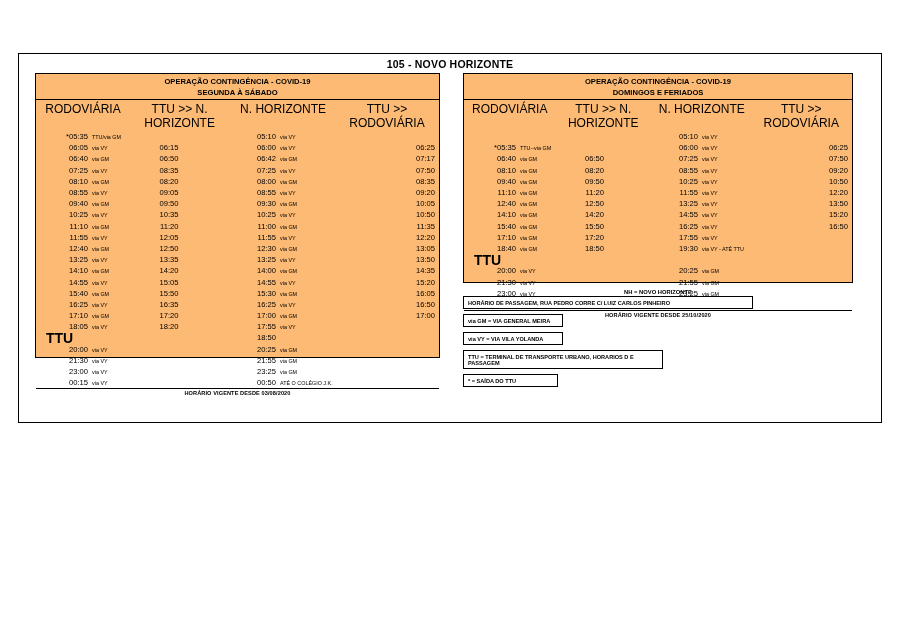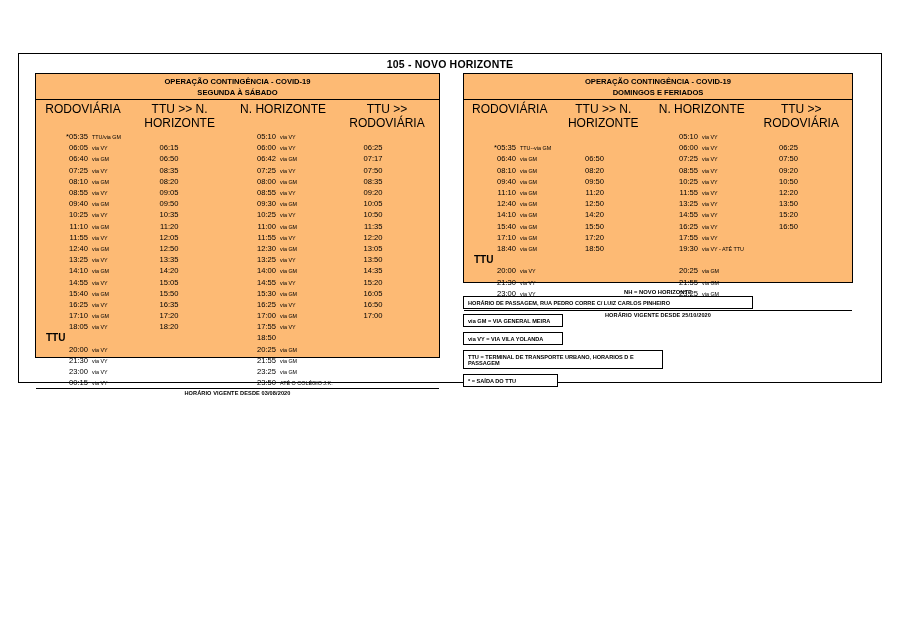--- a/index.html
+++ b/index.html
@@ -17,21 +17,21 @@
   .page {
     position: relative;
     width: 900px;
     height: 636px;
   }
   .outer-frame {
     position: absolute;
     left: 18px;
     top: 53px;
     width: 864px;
-    height: 330px;
+    height: 370px;
     border: 1.5px solid #000;
     box-sizing: border-box;
     background: #fff;
   }
   .doc-title {
     position: absolute;
     left: 0;
     top: 4px;
     width: 100%;
     text-align: center;
@@ -103,33 +103,33 @@
     width: 42px;
   }
   .c-note {
     font-size: 5.4px;
     padding-left: 4px;
     white-space: nowrap;
   }
   .col1 { width: 95px; }
   .col2 { width: 100px; }
   .col3 { width: 105px; }
-  .col4 { width: 105px; }
+  .col4 { width: 105px; justify-content: flex-end; }
 
   .rg .col1 { width: 92px; }
   .rg .col2 { width: 96px; }
   .rg .col3 { width: 98px; }
   .rg .col4 { width: 102px; }
 
   .col2 .c-time, .col4 .c-time { width: 48px; text-align: right; }
   .col1 .c-time { width: 52px; text-align: right; }
   .col3 .c-time { width: 46px; text-align: right; }
 
   .ttu-label {
-    font-size: 10px;
+    font-size: 14px;
     font-weight: bold;
     padding-left: 10px;
   }
   .footbar {
     border-top: 1px solid #000;
     text-align: center;
     font-size: 5.6px;
     font-weight: bold;
     padding: 1px 0;
     letter-spacing: 0.1px;
@@ -580,21 +580,21 @@
           <div class="row">
             <div class="cell col1">
               <span class="c-time">00:15</span>
               <span class="c-note">via VY</span>
             </div>
             <div class="cell col2">
               <span class="c-time"></span>
               <span class="c-note"></span>
             </div>
             <div class="cell col3">
-              <span class="c-time">23:50</span>
+              <span class="c-time">00:50</span>
               <span class="c-note">ATÉ O COLÉGIO J.K.</span>
             </div>
             <div class="cell col4">
               <span class="c-time"></span>
               <span class="c-note"></span>
             </div>
           </div>
         </div>
       <div class="footbar">HORÁRIO VIGENTE DESDE 03/08/2020</div>
     </div>

